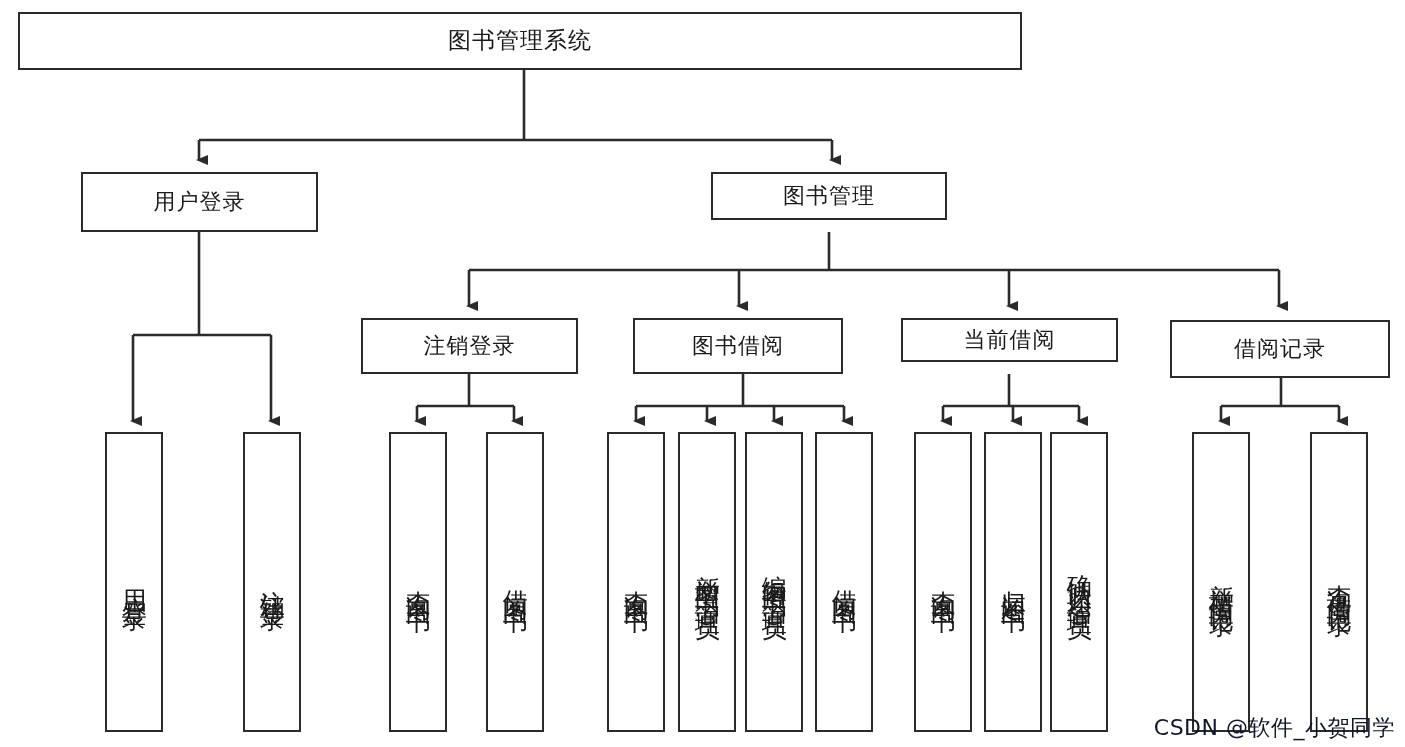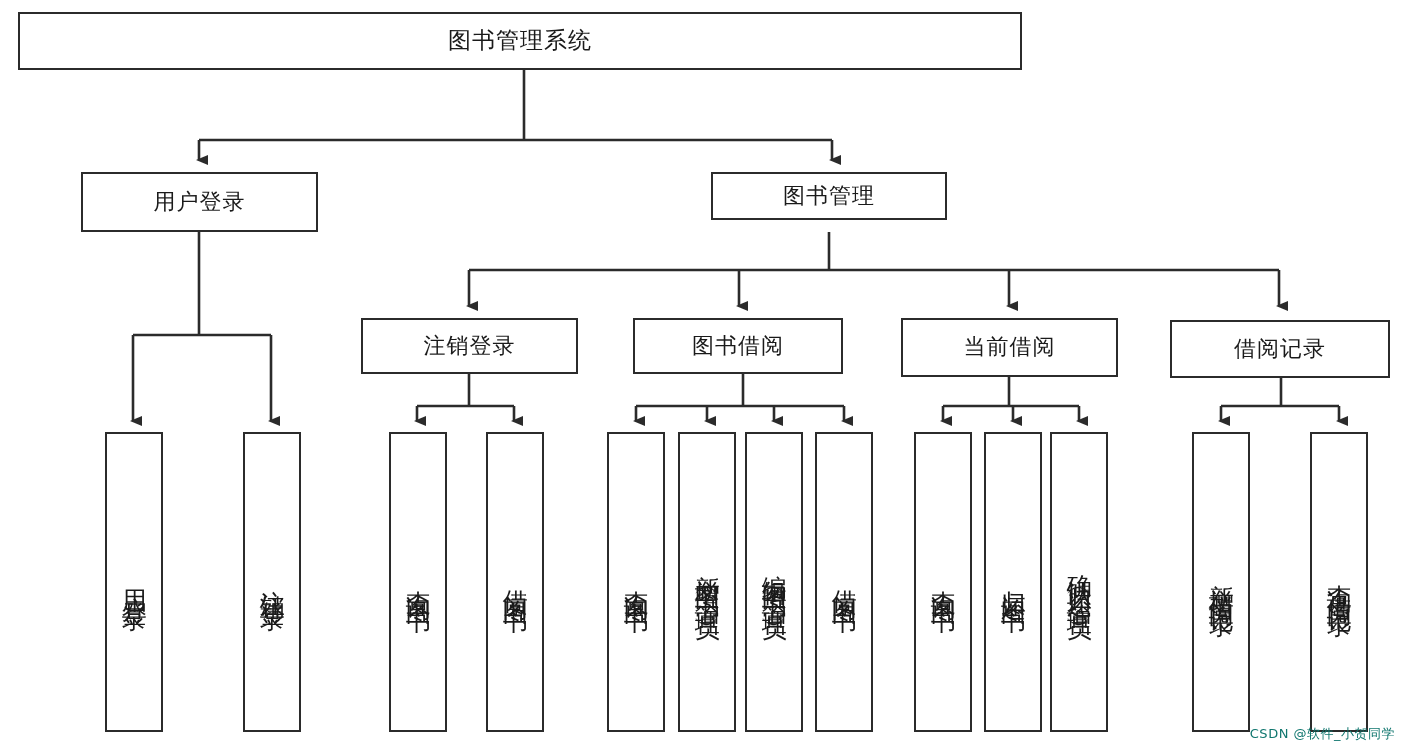--- a/index.html
+++ b/index.html
@@ -52,22 +52,22 @@
     text-orientation:upright;
     display:block;
   }
   .node.root{
     font-size:23px;
   }
   .watermark{
     position:absolute;
     right:10px;
     bottom:4px;
-    font-size:13px;
-    color:#0f766e;
+    font-size:22px;
+    color:#0f172a;
     letter-spacing:0.5px;
     z-index:9;
     white-space:nowrap;
   }
 </style>
 </head>
 <body>
 
 <div id="canvas">
 
@@ -131,21 +131,21 @@
   <div class="node horiz" style="left:711px;top:172px;width:236px;height:48px;">
     <span>图书管理</span>
   </div>
 
   <div class="node horiz" style="left:361px;top:318px;width:217px;height:56px;">
     <span>注销登录</span>
   </div>
   <div class="node horiz" style="left:633px;top:318px;width:210px;height:56px;">
     <span>图书借阅</span>
   </div>
-  <div class="node horiz" style="left:901px;top:318px;width:217px;height:59px;">
+  <div class="node horiz" style="left:901px;top:318px;width:217px;height:44px;">
     <span>当前借阅</span>
   </div>
   <div class="node horiz" style="left:1170px;top:320px;width:220px;height:58px;">
     <span>借阅记录</span>
   </div>
 
   <div class="node vert" style="left:105px;top:432px;width:58px;height:300px;">
     <span>用户登录</span>
   </div>
   <div class="node vert" style="left:243px;top:432px;width:58px;height:300px;">

